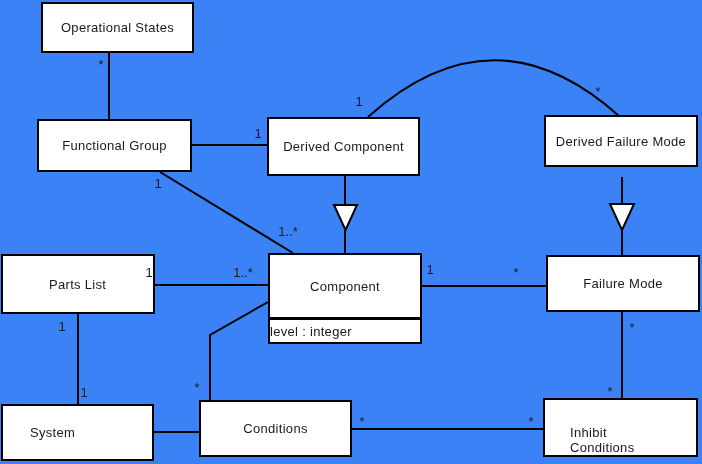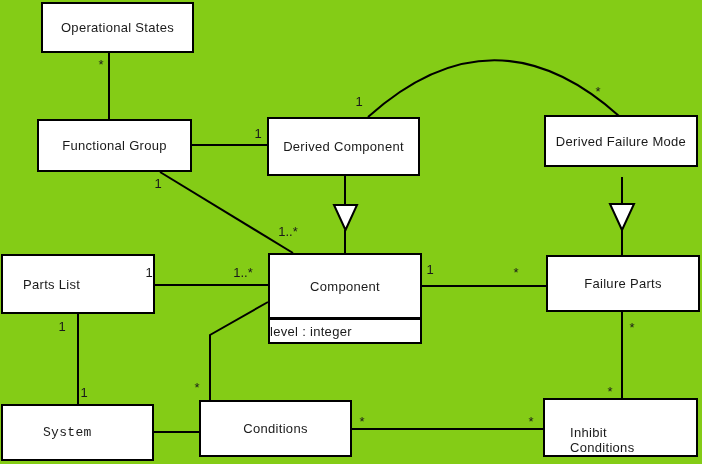--- a/index.html
+++ b/index.html
@@ -1,20 +1,20 @@
 <!DOCTYPE html>
 <html><head>
 <meta charset="utf-8">
 <style>
   html, body { margin: 0; padding: 0; background: #ffffff; }
   .canvas {
     position: relative;
     width: 702px;
     height: 464px;
-    background: #84cc16;
+    background: #3b82f6;
     font-family: "Liberation Sans", sans-serif;
     color: #1a1a1a;
     overflow: hidden;
   }
   svg.wires { position: absolute; left: 0; top: 0; }
   .uml-box {
     position: absolute;
     box-sizing: border-box;
     background: #ffffff;
     border: 2px solid #000000;
@@ -92,34 +92,34 @@
   </div>
 
   <div class="uml-box" style="left:37px; top:119px; width:155px; height:53px;">
     <span>Functional Group</span>
   </div>
 
   <div class="uml-box" style="left:544px; top:115px; width:154px; height:52px;">
     <span>Derived Failure Mode</span>
   </div>
 
-  <div class="uml-box align-left" style="left:1px; top:254px; width:154px; height:60px; padding-left:20px;">
+  <div class="uml-box align-left" style="left:1px; top:254px; width:154px; height:60px; padding-left:46px;">
     <span>Parts List</span>
   </div>
 
   <div class="uml-box comp-box" style="left:268px; top:253px; width:154px; height:91px;">
     <div class="comp-title">Component</div>
     <div class="comp-attr">level : integer</div>
   </div>
 
   <div class="uml-box" style="left:546px; top:255px; width:154px; height:57px;">
-    <span>Failure Parts</span>
+    <span>Failure Mode</span>
   </div>
 
-  <div class="uml-box align-left" style="left:1px; top:404px; width:153px; height:57px; padding-left:40px;font-family:Liberation Mono, monospace;">
+  <div class="uml-box align-left" style="left:1px; top:404px; width:153px; height:57px; padding-left:27px;">
     <span>System</span>
   </div>
 
   <div class="uml-box" style="left:199px; top:400px; width:153px; height:57px;">
     <span>Conditions</span>
   </div>
 
   <div class="uml-box top-left" style="left:543px; top:398px; width:155px; height:59px; padding:3px 0 0 25px;">
     <span class="wrap-name">Inhibit Conditions</span>
   </div>

